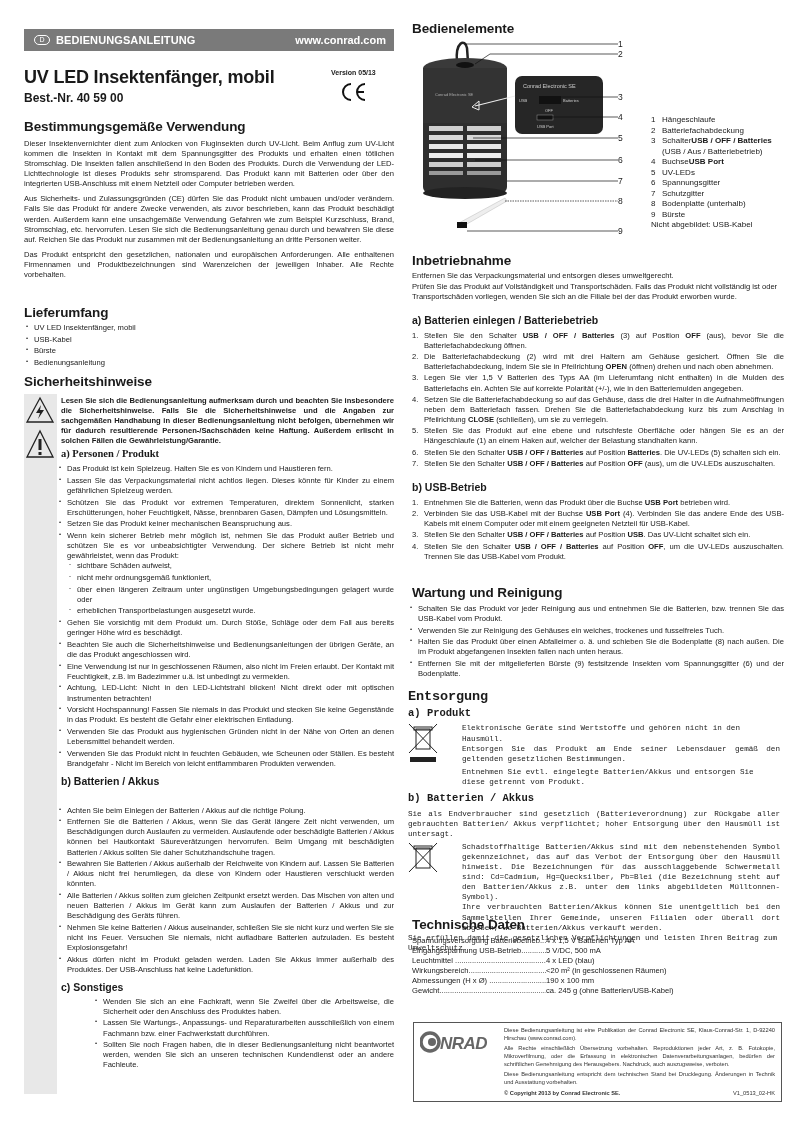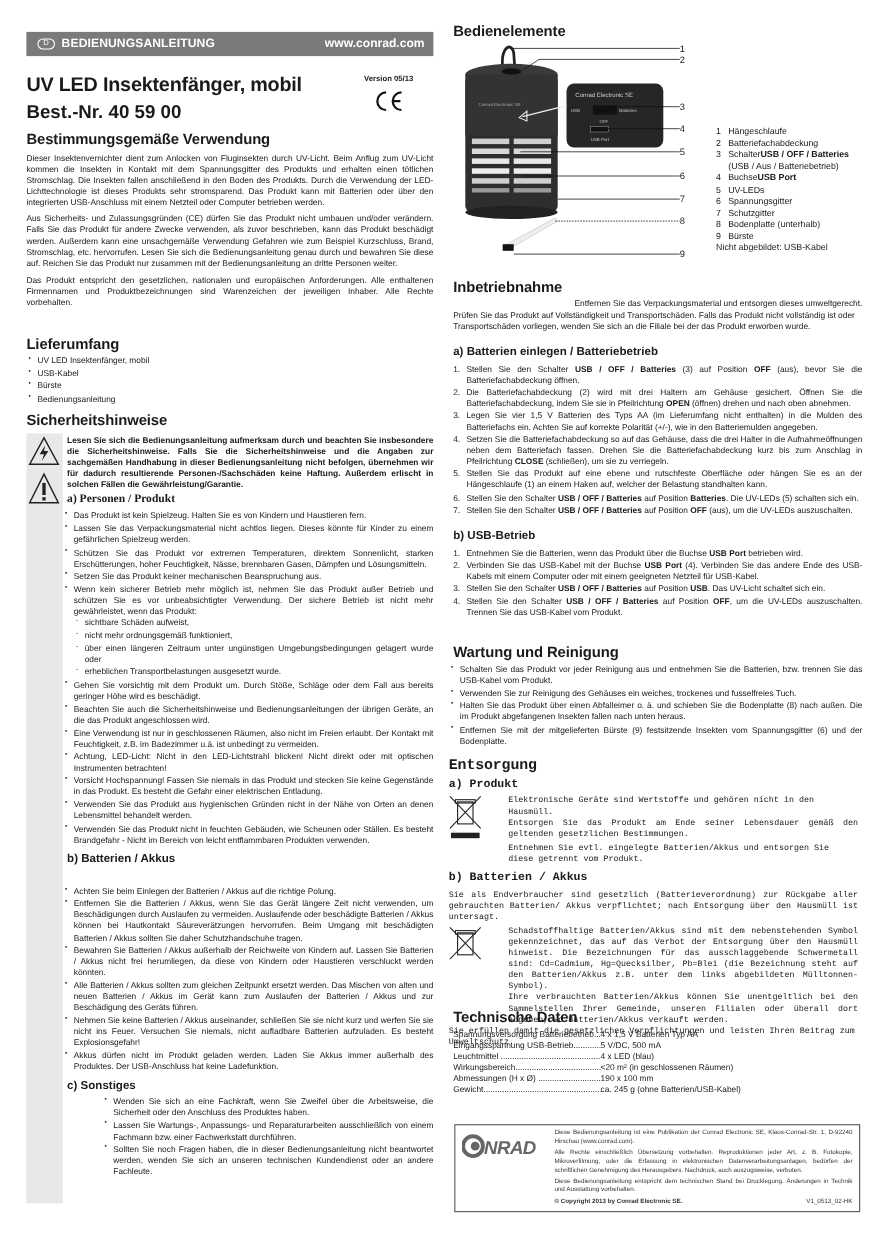--- a/index.html
+++ b/index.html
@@ -2,21 +2,21 @@
 <html><head>
 <meta charset="utf-8">
 <style>
   * { box-sizing: border-box; margin: 0; padding: 0; }
   html, body { width: 802px; height: 1134px; background: #fff; overflow: hidden; }
   body { font-family: "Liberation Sans", sans-serif; color: #1a1a1a; font-size: 7.6px; line-height: 1.33; position: relative; }
   .header-bar { position: absolute; left: 24px; top: 29px; width: 370px; height: 22px; background: #7a7a7a; color: #fff; display: flex; align-items: center; justify-content: space-between; padding: 0 8px 0 10px; font-weight: bold; font-size: 11px; }
   .header-bar .brand { display: flex; align-items: center; gap: 6px; letter-spacing: 0.1px; }
   .d-badge { display: inline-flex; align-items: center; justify-content: center; width: 16px; height: 10px; border: 1px solid #fff; border-radius: 6px; font-size: 7px; font-weight: normal; }
   .h-title { position: absolute; left: 24px; top: 66px; font-size: 18px; font-weight: bold; letter-spacing: -0.2px; }
-  .h-bestnr { position: absolute; left: 24px; top: 91px; font-size: 17px; font-weight: bold; }
+  .h-bestnr { position: absolute; left: 24px; top: 91px; font-size: 12px; font-weight: bold; }
   .version { position: absolute; left: 331px; top: 68px; font-size: 7px; font-weight: bold; }
   .ce { position: absolute; left: 340px; top: 82px; font-size: 20px; font-weight: normal; letter-spacing: -1px; }
   h2 { font-size: 13.5px; font-weight: bold; letter-spacing: -0.1px; line-height: 1.1; }
   h3 { font-size: 10.5px; font-weight: bold; line-height: 1.2; }
   p.j { text-align: justify; }
   .sec { position: absolute; }
   ul.b { list-style: none; }
   ul.b li { position: relative; padding-left: 10px; text-align: justify; margin-bottom: 1.6px; }
   ul.b li::before { content: "\2022"; position: absolute; left: 2px; top: 0; font-size: 6px; }
   ul.d { list-style: none; margin-left: 0; }
@@ -247,21 +247,21 @@
     </div>
   <div class="row">
       <span class="n">9</span>
       <span>Bürste</span>
     </div>
   <div>Nicht abgebildet: USB-Kabel</div>
 </div>
 
 <div class="sec" style="left:412px; top:254px; width:372px;">
   <h2>Inbetriebnahme</h2>
-  <p style="margin-top:2px;text-align:right;">Entfernen Sie das Verpackungsmaterial und entsorgen dieses umweltgerecht.</p>
+  <p style="margin-top:2px;">Entfernen Sie das Verpackungsmaterial und entsorgen dieses umweltgerecht.</p>
   <p style="margin-top:1px;">Prüfen Sie das Produkt auf Vollständigkeit und Transportschäden. Falls das Produkt nicht vollständig ist oder Transportschäden vorliegen, wenden Sie sich an die Filiale bei der das Produkt erworben wurde.</p>
 
   <h3 style="margin-top:12px;">a) Batterien einlegen / Batteriebetrieb</h3>
   <ol class="n" id="bat-steps" style="margin-top:4px;">
       <li><span class="num">1.</span><span>Stellen Sie den Schalter <b>USB / OFF / Batteries</b> (3) auf Position <b>OFF</b> (aus), bevor Sie die Batteriefachabdeckung öffnen.</span></li>
       <li><span class="num">2.</span><span>Die Batteriefachabdeckung (2) wird mit drei Haltern am Gehäuse gesichert. Öffnen Sie die Batteriefachabdeckung, indem Sie sie in Pfeilrichtung <b>OPEN</b> (öffnen) drehen und nach oben abnehmen.</span></li>
       <li><span class="num">3.</span><span>Legen Sie vier 1,5 V Batterien des Typs AA (im Lieferumfang nicht enthalten) in die Mulden des Batteriefachs ein. Achten Sie auf korrekte Polarität (+/-), wie in den Batteriemulden angegeben.</span></li>
       <li><span class="num">4.</span><span>Setzen Sie die Batteriefachabdeckung so auf das Gehäuse, dass die drei Halter in die Aufnahmeöffnungen neben dem Batteriefach fassen. Drehen Sie die Batteriefachabdeckung kurz bis zum Anschlag in Pfeilrichtung <b>CLOSE</b> (schließen), um sie zu verriegeln.</span></li>
       <li><span class="num">5.</span><span>Stellen Sie das Produkt auf eine ebene und rutschfeste Oberfläche oder hängen Sie es an der Hängeschlaufe (1) an einem Haken auf, welcher der Belastung standhalten kann.</span></li>
       <li><span class="num">6.</span><span>Stellen Sie den Schalter <b>USB / OFF / Batteries</b> auf Position <b>Batteries</b>. Die UV-LEDs (5) schalten sich ein.</span></li>
@@ -301,21 +301,21 @@
         </svg>
     </div>
     <div>
       <p>Elektronische Geräte sind Wertstoffe und gehören nicht in den Hausmüll.</p>
       <p class="j">Entsorgen Sie das Produkt am Ende seiner Lebensdauer gemäß den geltenden gesetzlichen Bestimmungen.</p>
       <p style="margin-top:3px;">Entnehmen Sie evtl. eingelegte Batterien/Akkus und entsorgen Sie diese getrennt vom Produkt.</p>
     </div>
   </div>
 
   <h3 style="margin-top:5px;">b) Batterien / Akkus</h3>
-  <p class="j" style="margin-top:4px;">Sie als Endverbraucher sind gesetzlich (Batterieverordnung) zur Rückgabe aller gebrauchten Batterien/ Akkus verpflichtet; nach Entsorgung über den Hausmüll ist untersagt.</p>
+  <p class="j" style="margin-top:4px;">Sie als Endverbraucher sind gesetzlich (Batterieverordnung) zur Rückgabe aller gebrauchten Batterien/ Akkus verpflichtet; hoher Entsorgung über den Hausmüll ist untersagt.</p>
   <div class="dispose-row" style="margin-top:3px;">
     <div class="dispose-icon">
       <svg width="30" height="32" viewBox="0 0 30 32">
           <rect x="8" y="6" width="14" height="20" fill="none" stroke="#222" stroke-width="1"></rect>
           <rect x="6" y="4" width="18" height="3" fill="none" stroke="#222" stroke-width="1"></rect>
           <line x1="1" y1="1" x2="29" y2="30" stroke="#222" stroke-width="1"></line>
           <line x1="29" y1="1" x2="1" y2="30" stroke="#222" stroke-width="1"></line>
         </svg>
     </div>
     <div>

